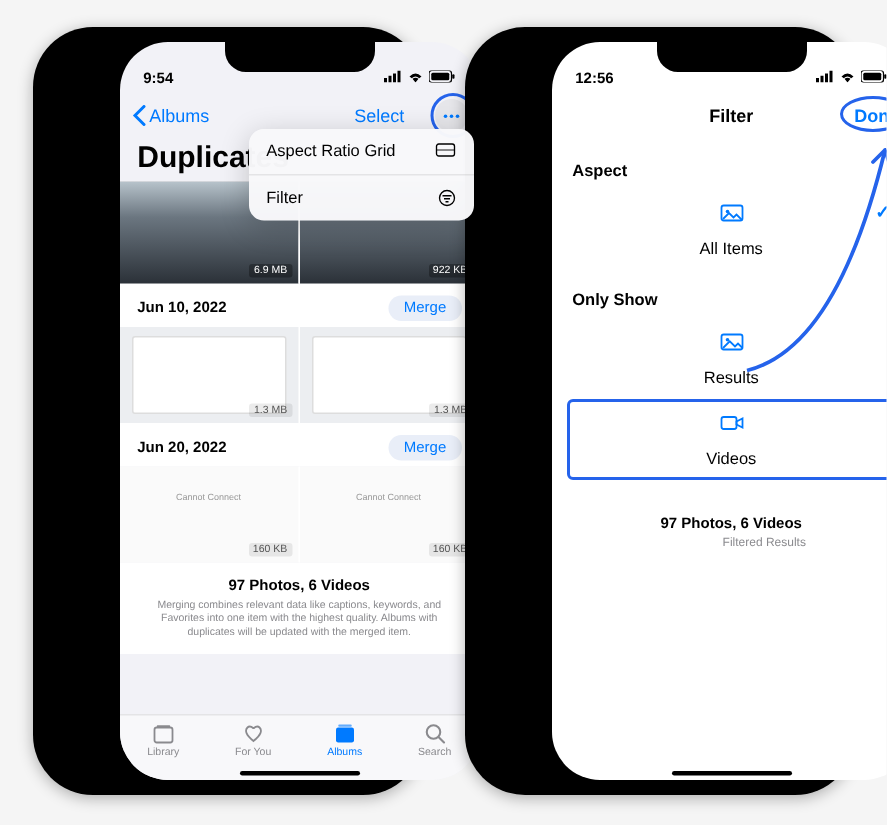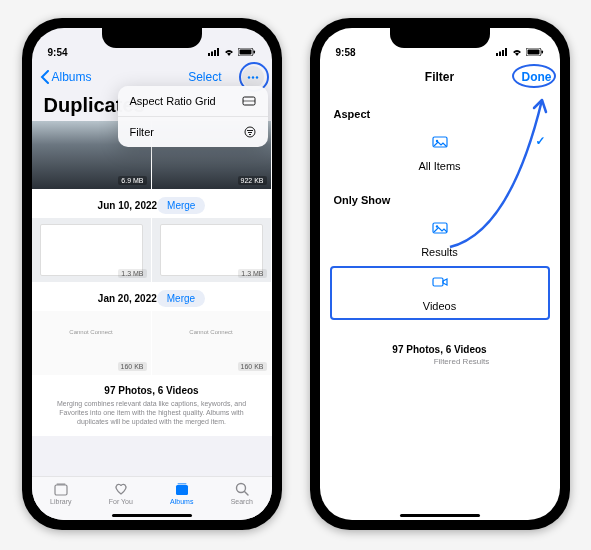--- a/index.html
+++ b/index.html
@@ -22,20 +22,21 @@
     position: relative;
     box-shadow: 0 2px 10px rgba(0,0,0,0.3);
   }
   .screen {
     background: #f2f2f7;
     border-radius: 32px;
     width: 100%;
     height: 100%;
     position: relative;
     overflow: hidden;
+    margin-left: 48px;
   }
   .notch {
     position: absolute;
     top: 0; left: 50%;
     transform: translateX(-50%);
     width: 100px; height: 20px;
     background: #000;
     border-radius: 0 0 14px 14px;
     z-index: 50;
   }
@@ -89,21 +90,21 @@
     position: absolute;
     top: 58px; right: 4px;
     width: 150px;
     background: rgba(248,248,250,0.98);
     border-radius: 10px;
     box-shadow: 0 4px 20px rgba(0,0,0,0.2);
     z-index: 30;
     overflow: hidden;
   }
   .popover-item {
-    display: flex; justify-content: space-between; align-items: center;
+    display: flex; justify-content: space-between; 
     padding: 9px 12px;
     font-size: 11px;
     border-bottom: 1px solid rgba(0,0,0,0.08);
     color: #000;
   }
   .popover-item:last-child { border-bottom: none; }
   .content { height: calc(100% - 100px); overflow: hidden; }
   .header-overlay {
     position: absolute;
     top: 0; left: 0; right: 0;
@@ -135,21 +136,21 @@
     text-align:center; font-size:6px; color:#999;
   }
   .size-badge {
     position: absolute; right: 4px; bottom: 4px;
     color: #fff; font-size: 7px;
     background: rgba(0,0,0,0.3);
     padding:1px 3px; border-radius:2px;
   }
   .thumb.doc .size-badge, .thumb.blank .size-badge { color:#555; background:rgba(0,0,0,0.08); }
   .merge-row {
-    display: flex; justify-content: center; align-items: center;
+    display: flex; justify-content: space-between; align-items: center;
     padding: 8px 12px 4px;
     background:#fff;
   }
   .merge-row .date { font-size: 10px; font-weight:600; }
   .merge-btn {
     background: #e9eef8; color:#007aff;
     font-size: 10px; padding: 3px 10px;
     border-radius: 10px;
   }
   .summary {
@@ -319,21 +320,21 @@
       <div class="thumb-row">
         <div class="thumb doc">
           <span class="size-badge">1.3 MB</span>
         </div>
         <div class="thumb doc">
           <span class="size-badge">1.3 MB</span>
         </div>
       </div>
 
       <div class="merge-row">
-        <span class="date">Jan 20, 2022</span>
+        <span class="date">Jun 20, 2022</span>
         <span class="merge-btn">Merge</span>
       </div>
       <div class="thumb-row">
         <div class="thumb blank">
           <div class="cc">Cannot Connect</div>
           <span class="size-badge">160 KB</span>
         </div>
         <div class="thumb blank">
           <div class="cc">Cannot Connect</div>
           <span class="size-badge">160 KB</span>
@@ -376,21 +377,21 @@
       </div>
       <div class="home-ind"></div>
     </div>
   </div>
 </div>
 
 <div class="phone">
   <div class="screen white">
     <div class="notch"></div>
     <div class="status-bar">
-      <span>9:58</span>
+      <span>12:56</span>
       <div class="status-right">
         <span class="signal">
           <svg width="12" height="8" viewBox="0 0 12 8">
               <rect x="0" y="5" width="2" height="3" fill="#000"></rect>
               <rect x="3" y="3.5" width="2" height="4.5" fill="#000"></rect>
               <rect x="6" y="2" width="2" height="6" fill="#000"></rect>
               <rect x="9" y="0" width="2" height="8" fill="#000"></rect>
             </svg>
         </span>
         <span class="wifi">

